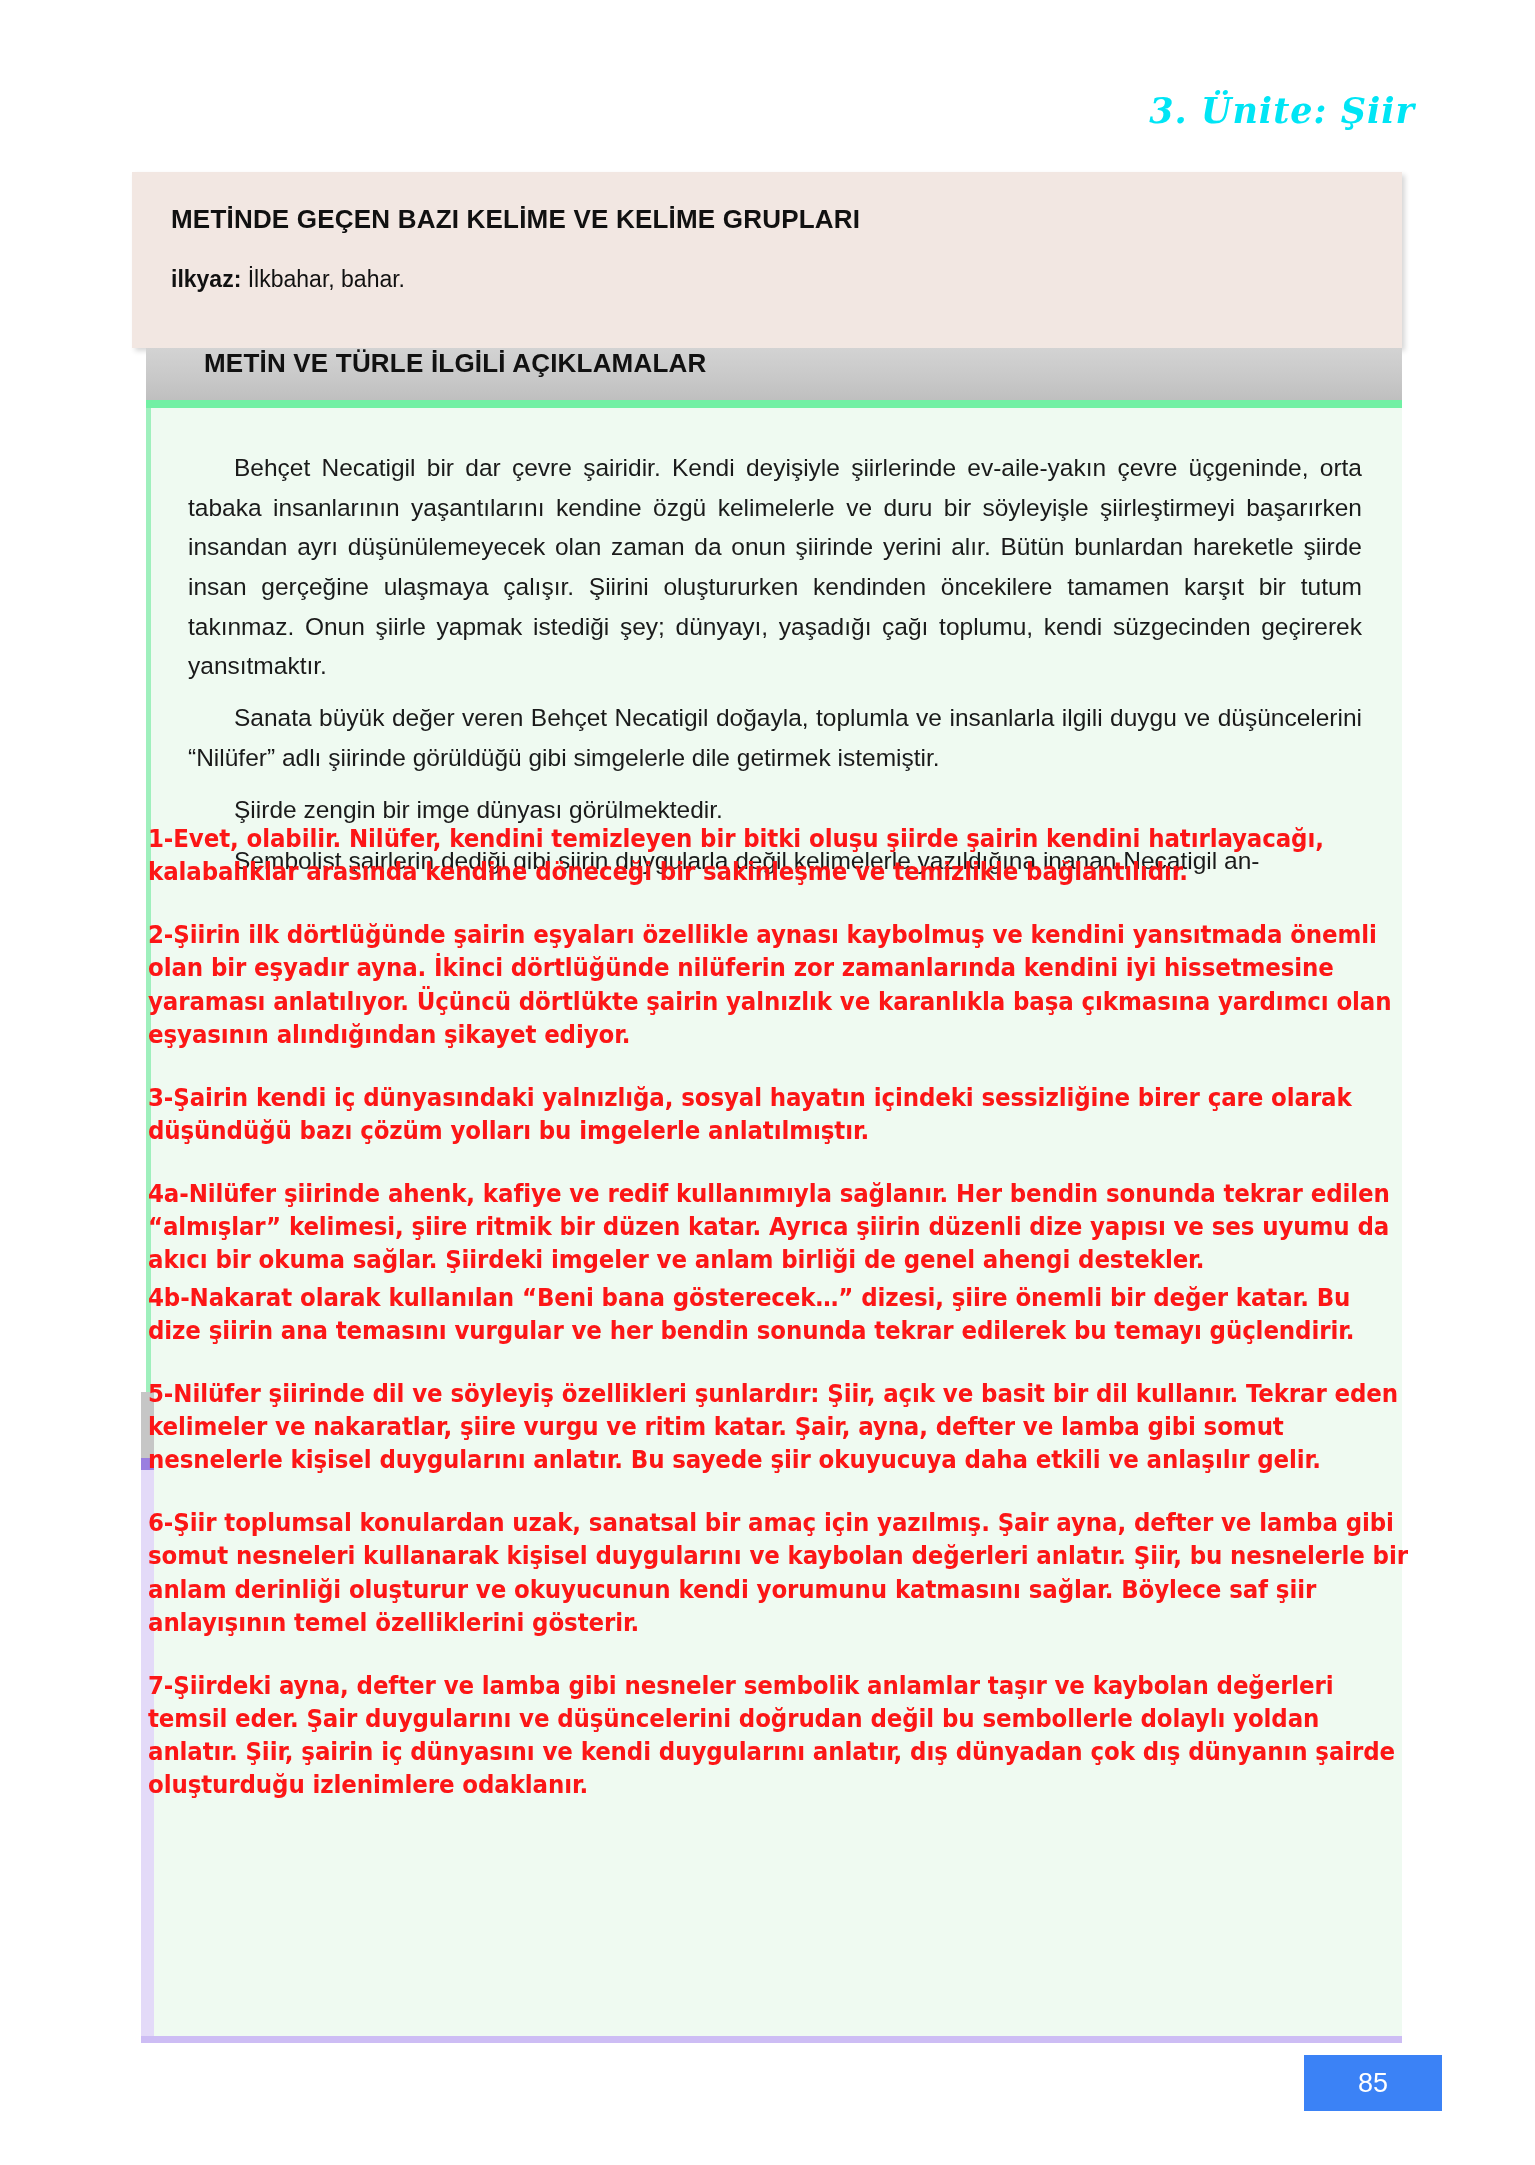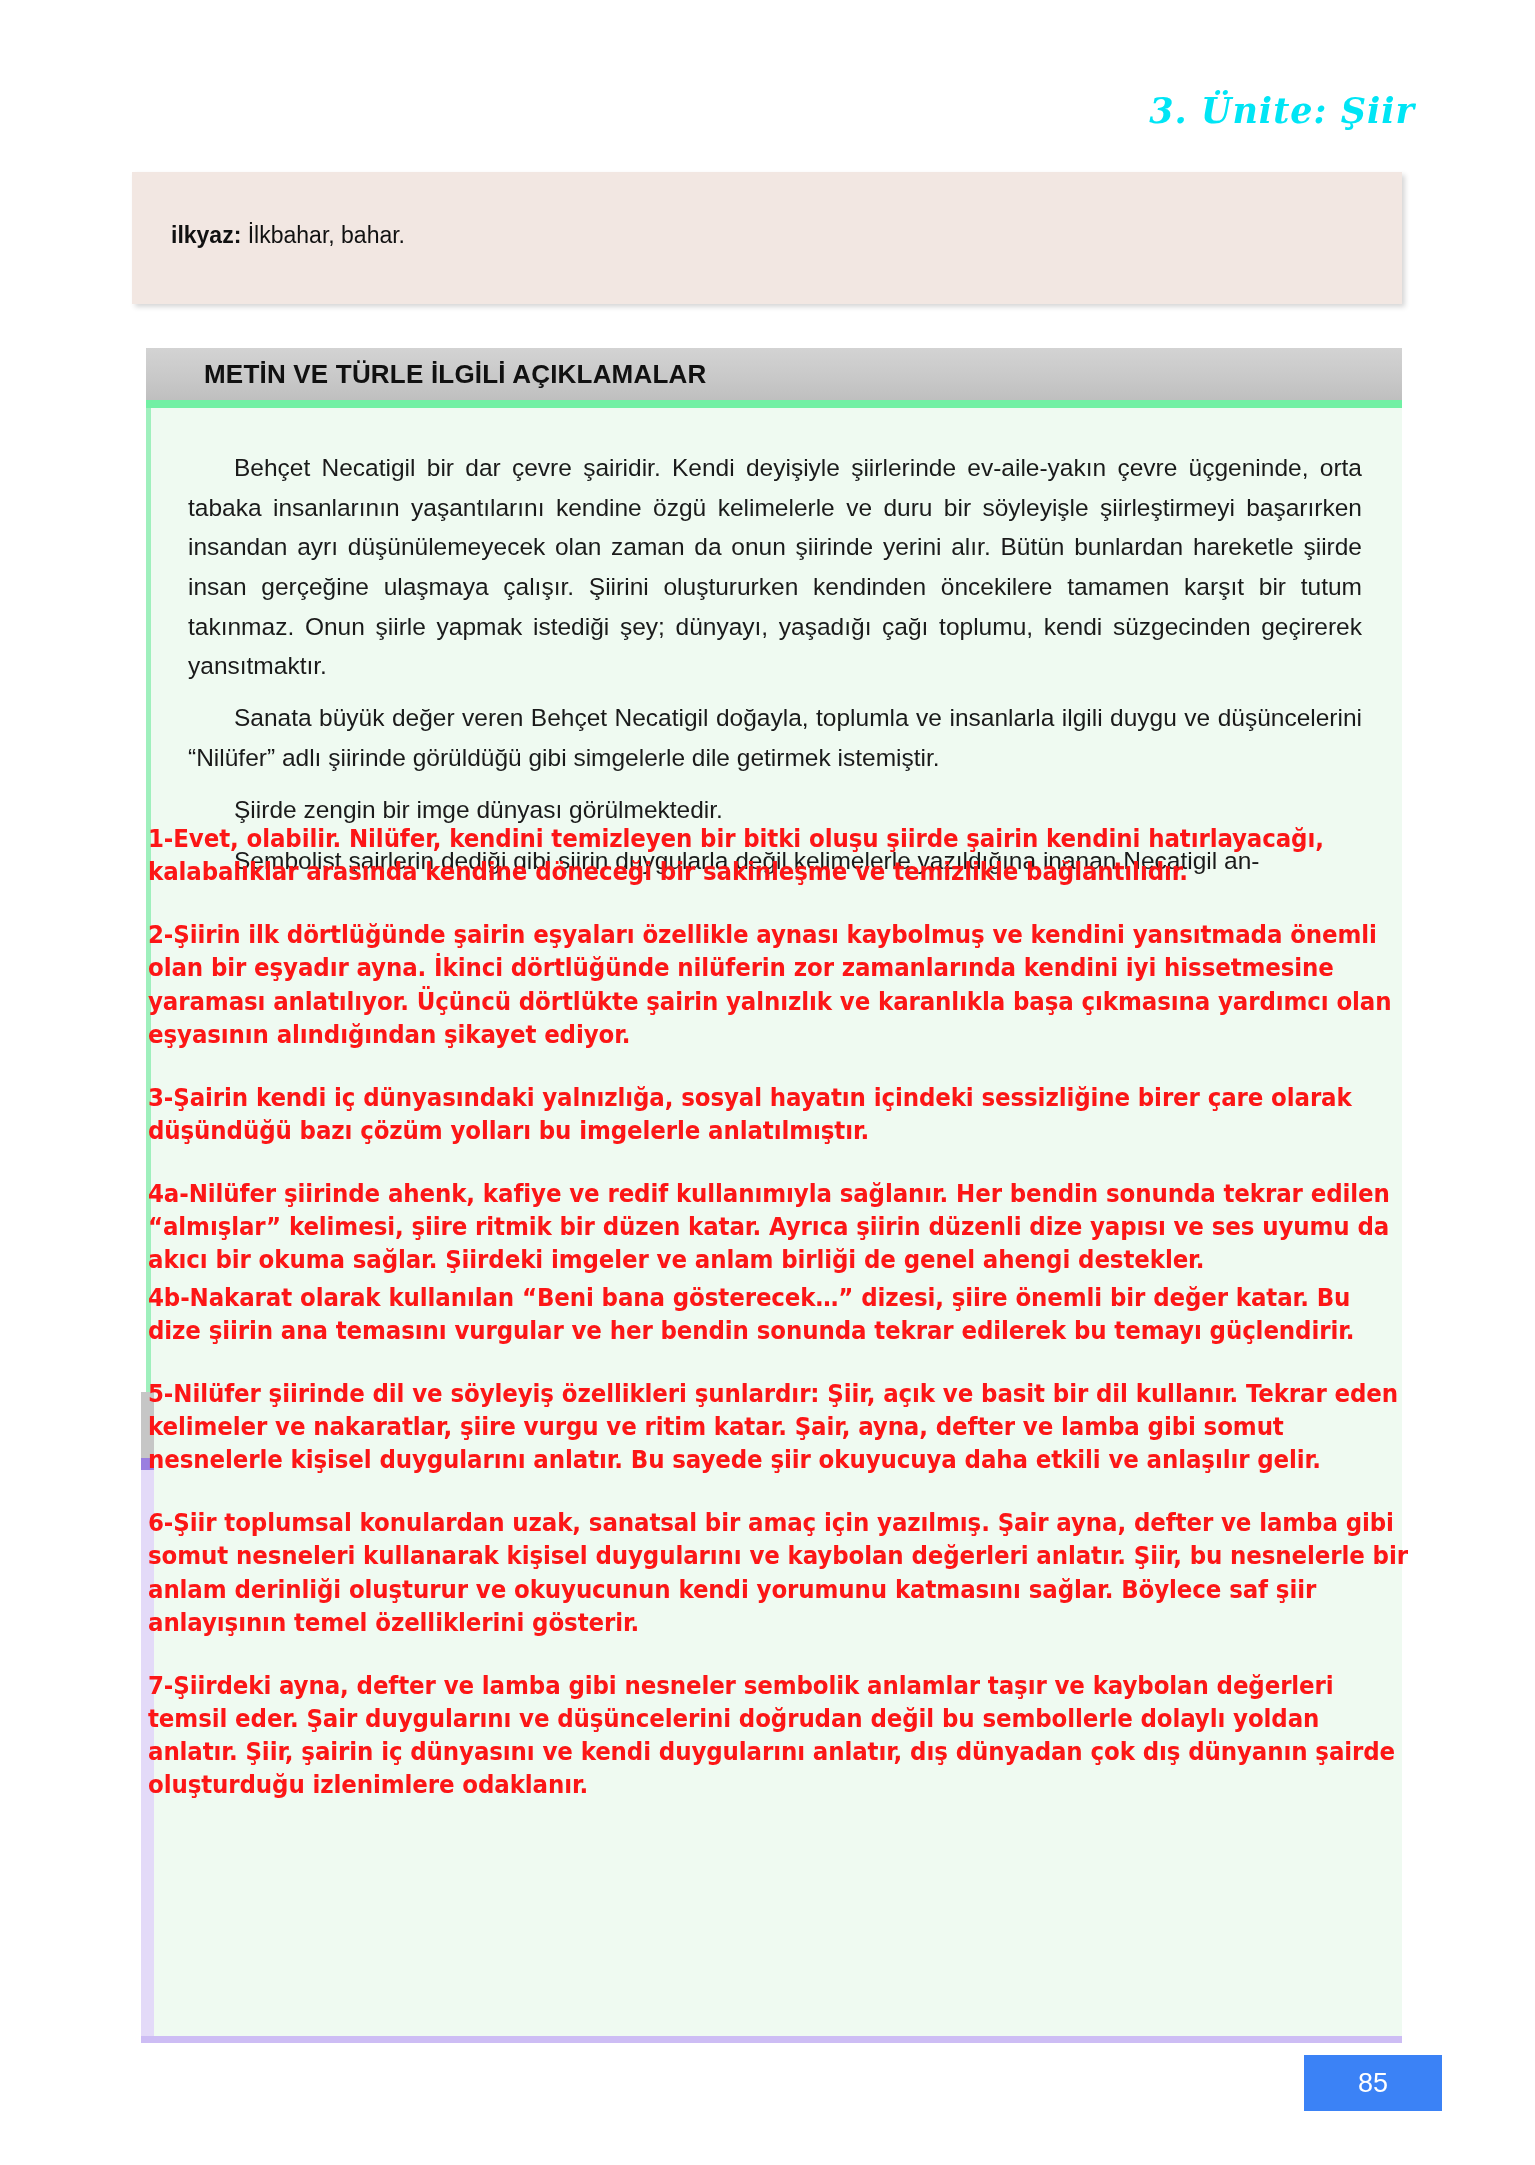--- a/index.html
+++ b/index.html
@@ -64,21 +64,21 @@
 
   
   .expl-header {
     position: absolute;
     left: 146px;
     top: 348px;
     width: 1256px;
     height: 52px;
     background: linear-gradient(to bottom,#d3d3d3 0%, #c9c9c9 55%, #bfbfbf 100%);
     display: flex;
-    align-items: center;
+    align-items: flex-start;
     box-sizing: border-box;
   }
   .expl-header-title {
     font-size: 26px;
     font-weight: 700;
     color: #111;
     margin-left: 58px;
     letter-spacing: .2px;
     white-space: nowrap;
   }
@@ -186,20 +186,21 @@
   }
 </style>
 </head>
 <body>
 
 <div class="page">
 
   <div class="unit-head">3. Ünite: Şiir</div>
 
   <section class="vocab-box">
+    <h2 class="vocab-title">METİNDE GEÇEN BAZI KELİME VE KELİME GRUPLARI</h2>
     <p class="vocab-entry">
       <b>ilkyaz:</b><span> İlkbahar, bahar.</span>
     </p>
   </section>
 
   <div class="expl-header">
     <span class="expl-header-title">METİN VE TÜRLE İLGİLİ AÇIKLAMALAR</span>
   </div>
   <div class="expl-greenbar"></div>
 

